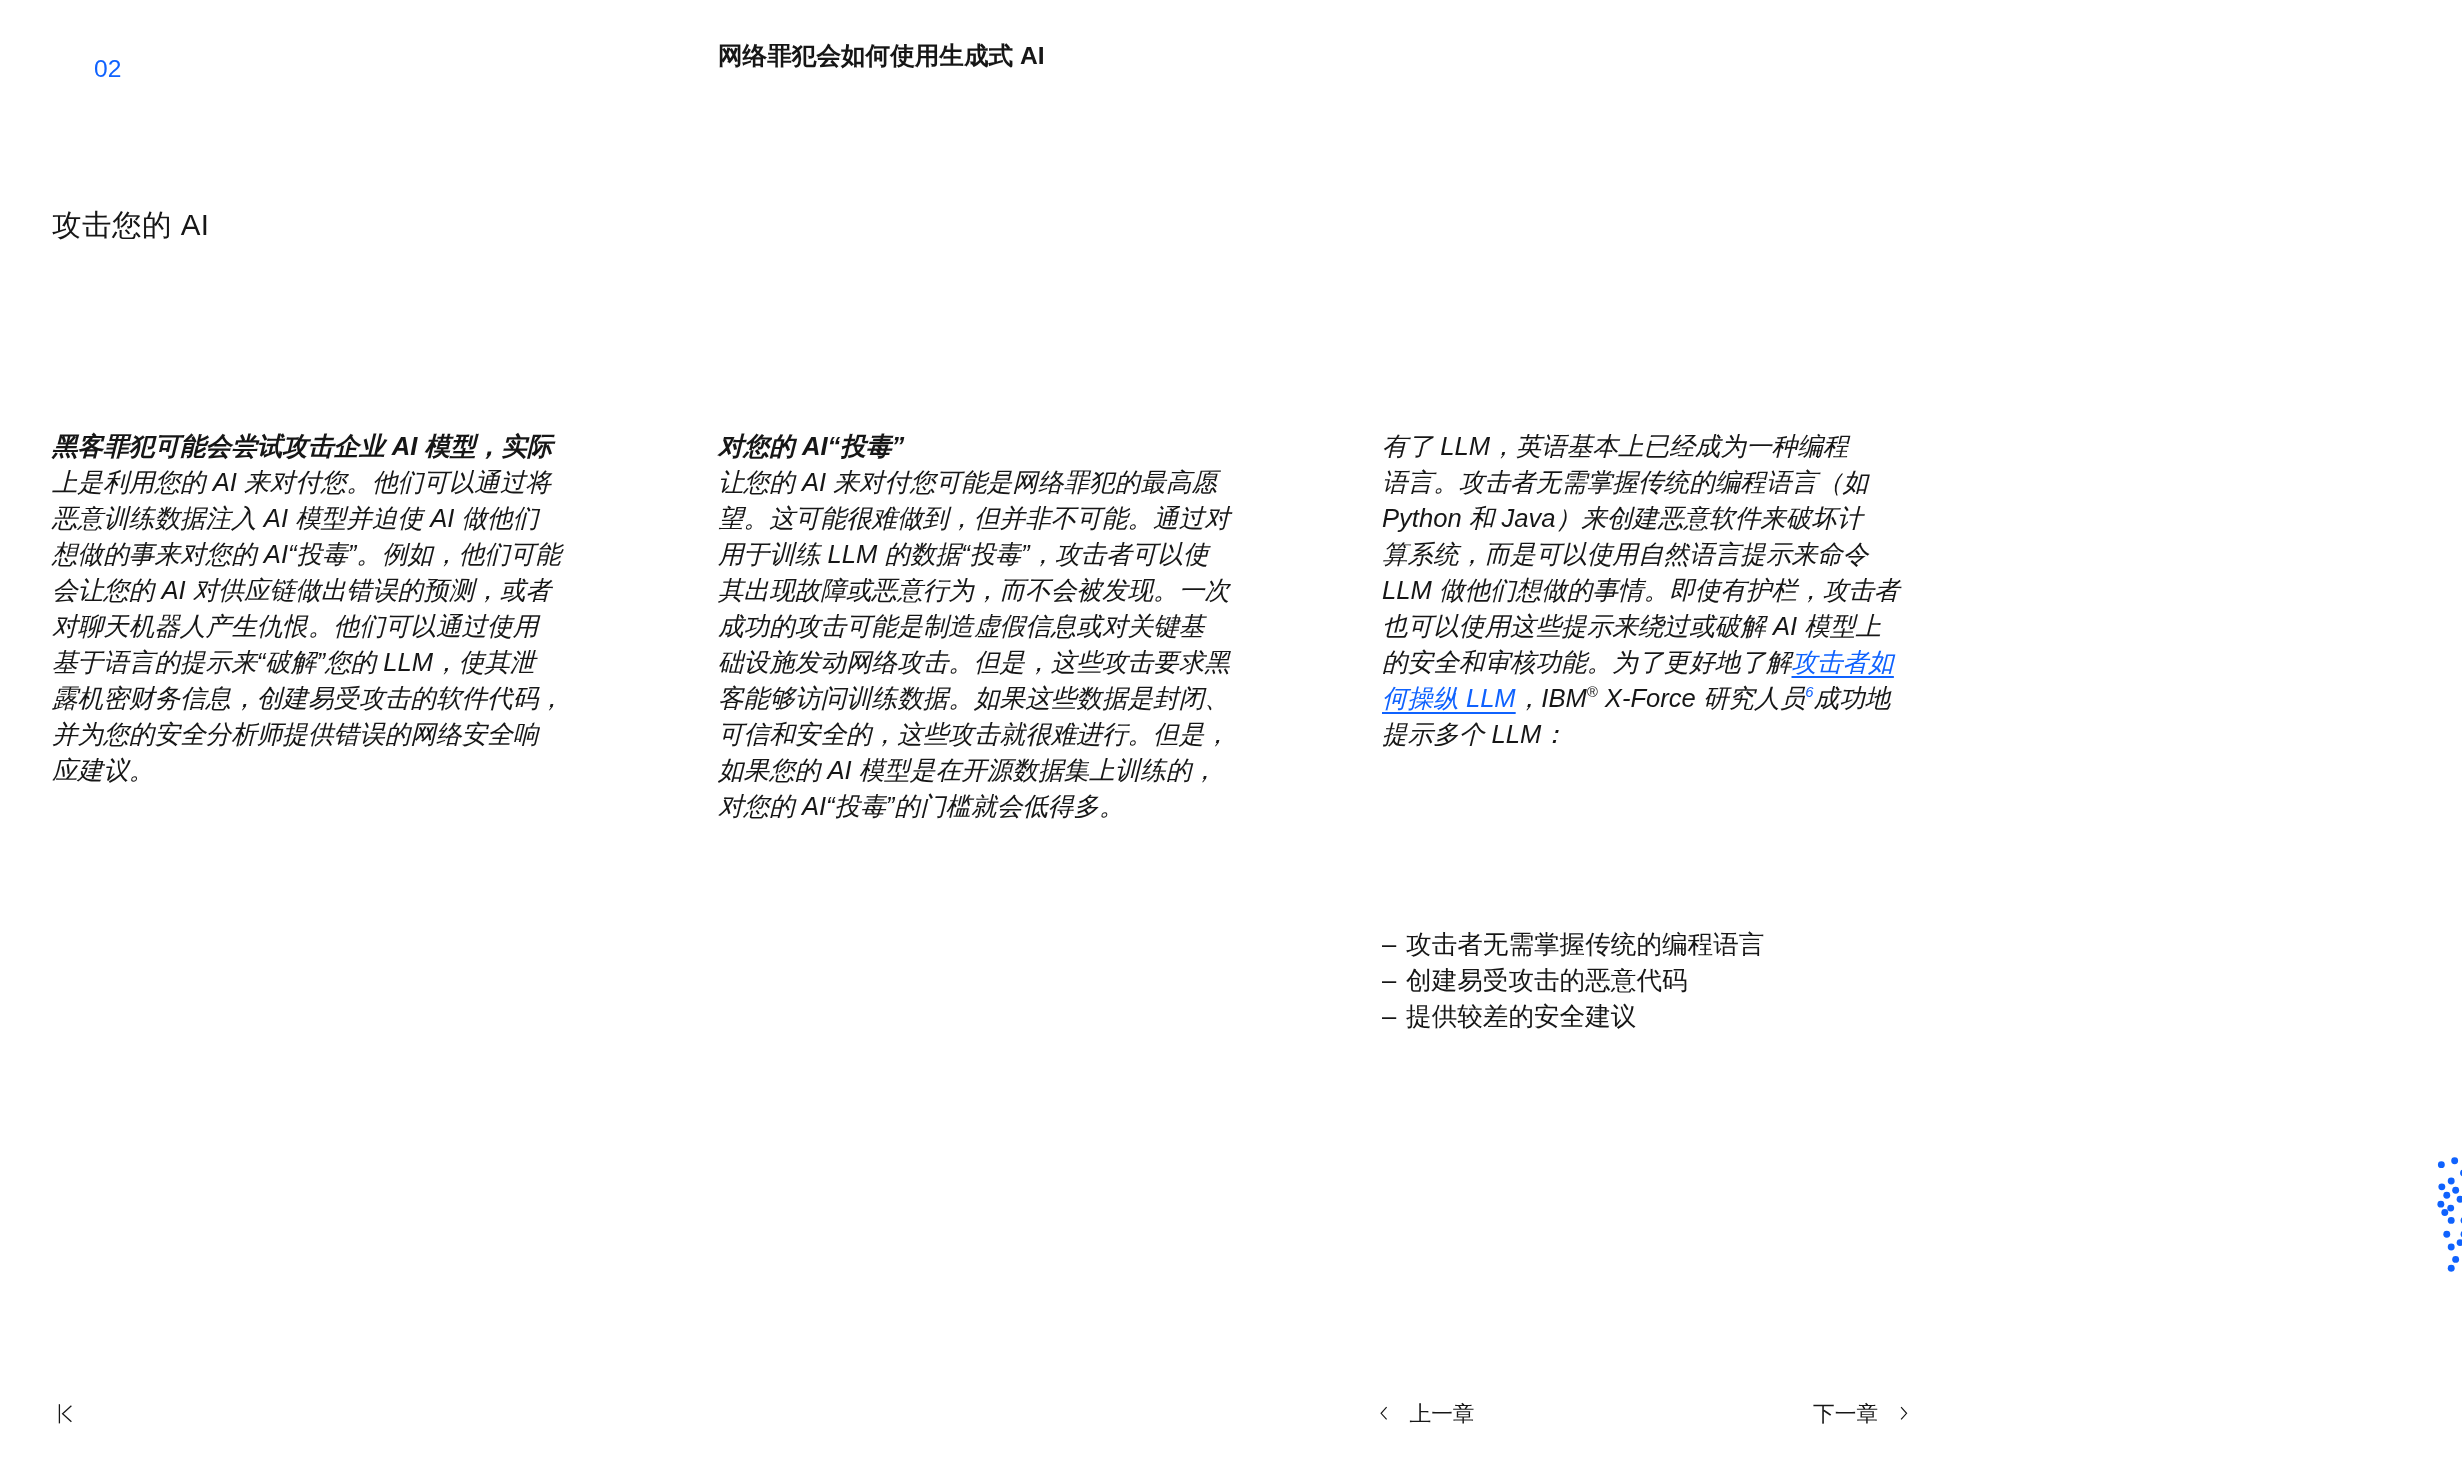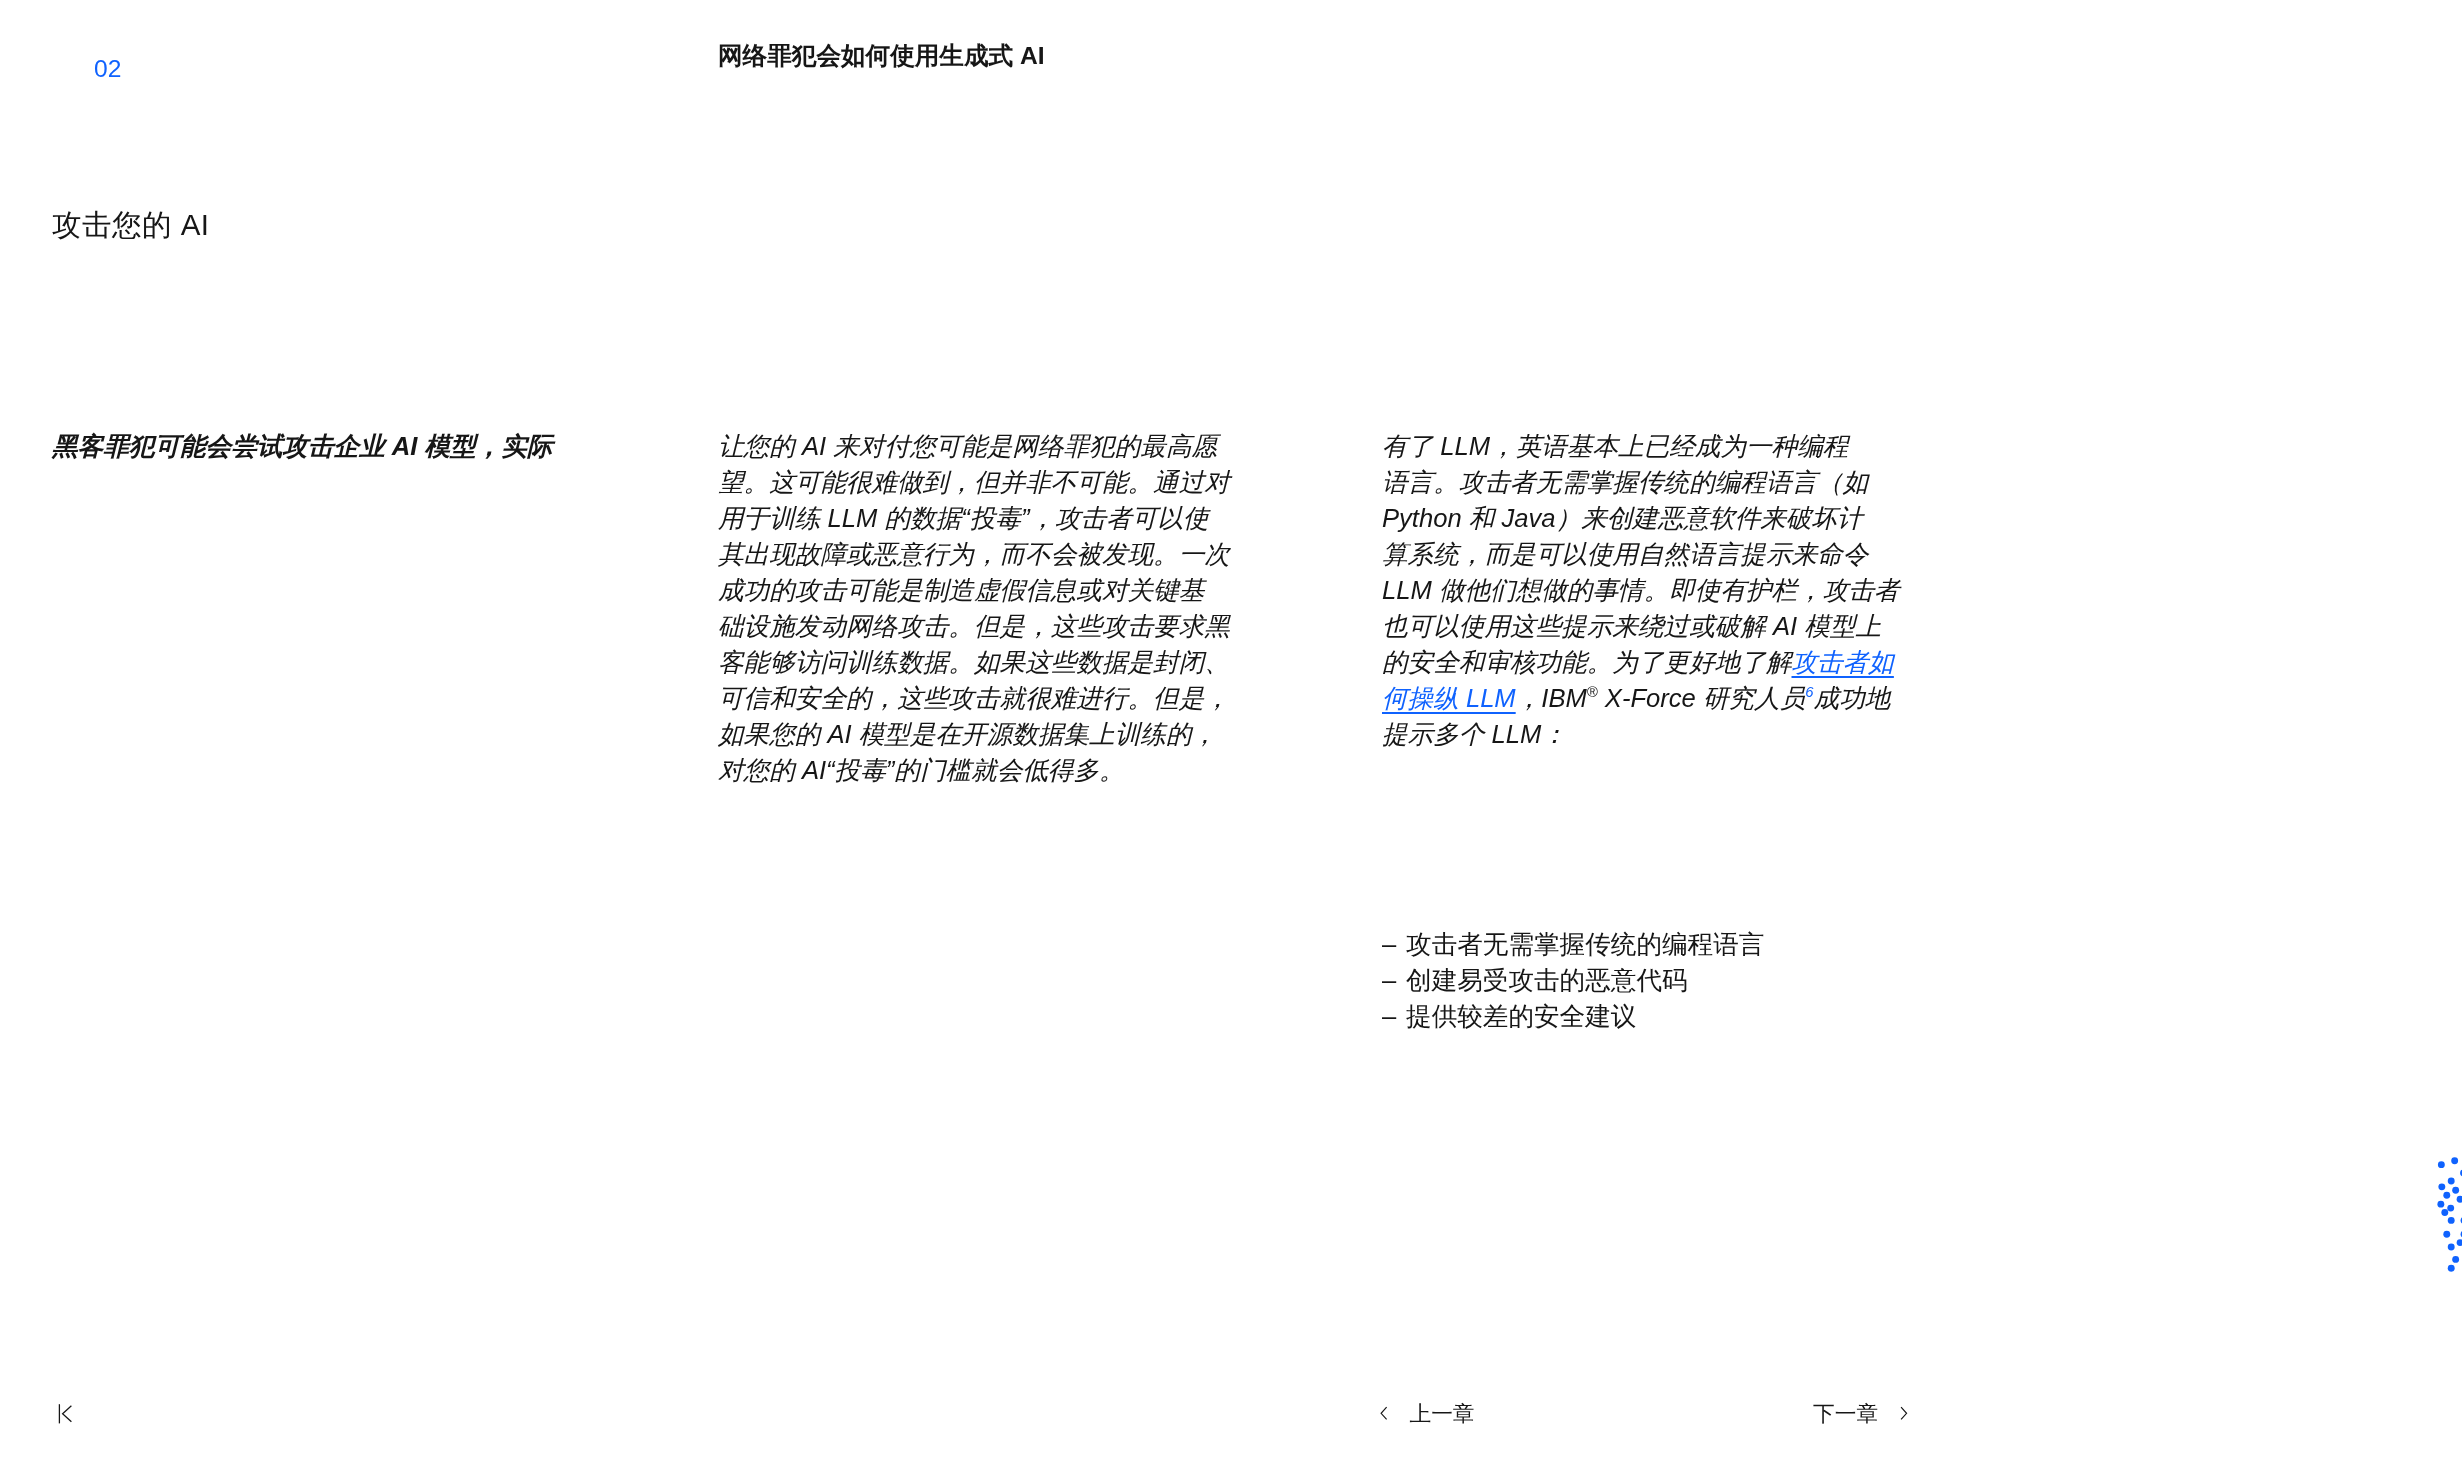--- a/index.html
+++ b/index.html
@@ -88,25 +88,33 @@
 <body>
 
 <div class="page">
 
   <div class="chapter-number">02</div>
   <div class="running-title">网络罪犯会如何使用生成式 AI</div>
 
   <h1 class="section-title">攻击您的 AI</h1>
 
   <div class="col col-1">
-    <p><strong class="lead-bold">黑客罪犯可能会尝试攻击企业 AI 模型，实际</strong></p>
+    <p><strong class="lead-bold">黑客罪犯可能会尝试攻击企业 AI 模型，实际</strong><span>上是利用您的 AI 来对付您。他们可以通过将
+恶意训练数据注入 AI 模型并迫使 AI 做他们
+想做的事来对您的 AI“投毒”。例如，他们可能
+会让您的 AI 对供应链做出错误的预测，或者
+对聊天机器人产生仇恨。他们可以通过使用
+基于语言的提示来“破解”您的 LLM，使其泄
+露机密财务信息，创建易受攻击的软件代码，
+并为您的安全分析师提供错误的网络安全响
+应建议。</span></p>
   </div>
 
   <div class="col col-2">
-    <p><span>让您的 AI 来对付您可能是网络罪犯的最高愿
+    <p><strong class="col-heading">对您的 AI“投毒”</strong><span>让您的 AI 来对付您可能是网络罪犯的最高愿
 望。这可能很难做到，但并非不可能。通过对
 用于训练 LLM 的数据“投毒”，攻击者可以使
 其出现故障或恶意行为，而不会被发现。一次
 成功的攻击可能是制造虚假信息或对关键基
 础设施发动网络攻击。但是，这些攻击要求黑
 客能够访问训练数据。如果这些数据是封闭、
 可信和安全的，这些攻击就很难进行。但是，
 如果您的 AI 模型是在开源数据集上训练的，
 对您的 AI“投毒”的门槛就会低得多。</span></p>
   </div>

